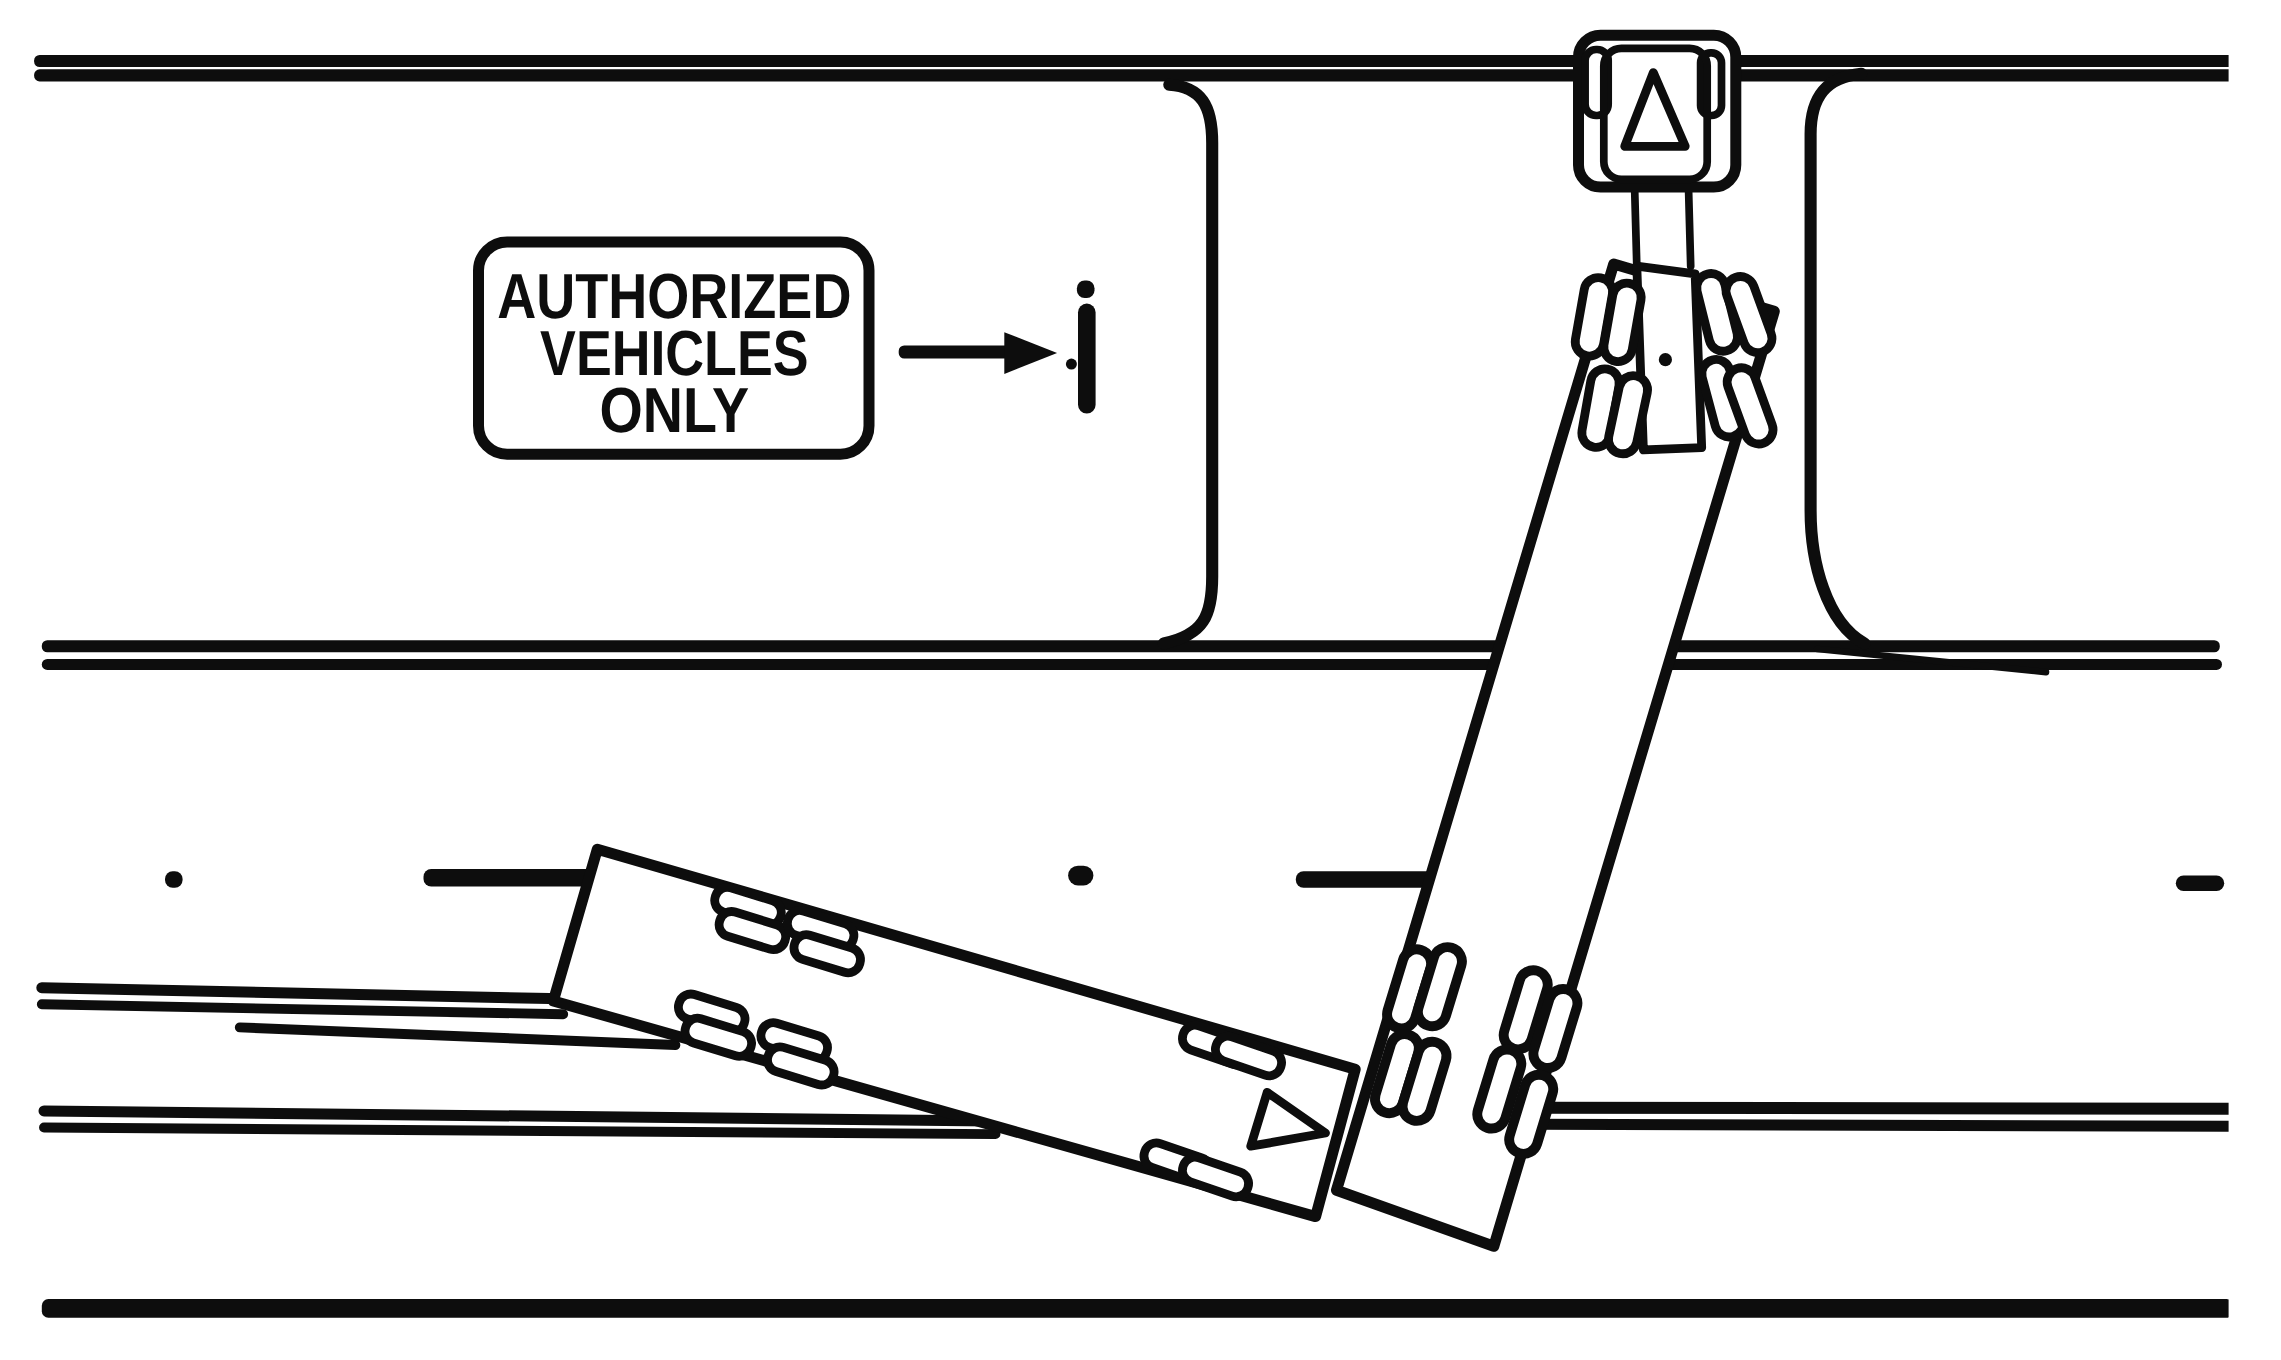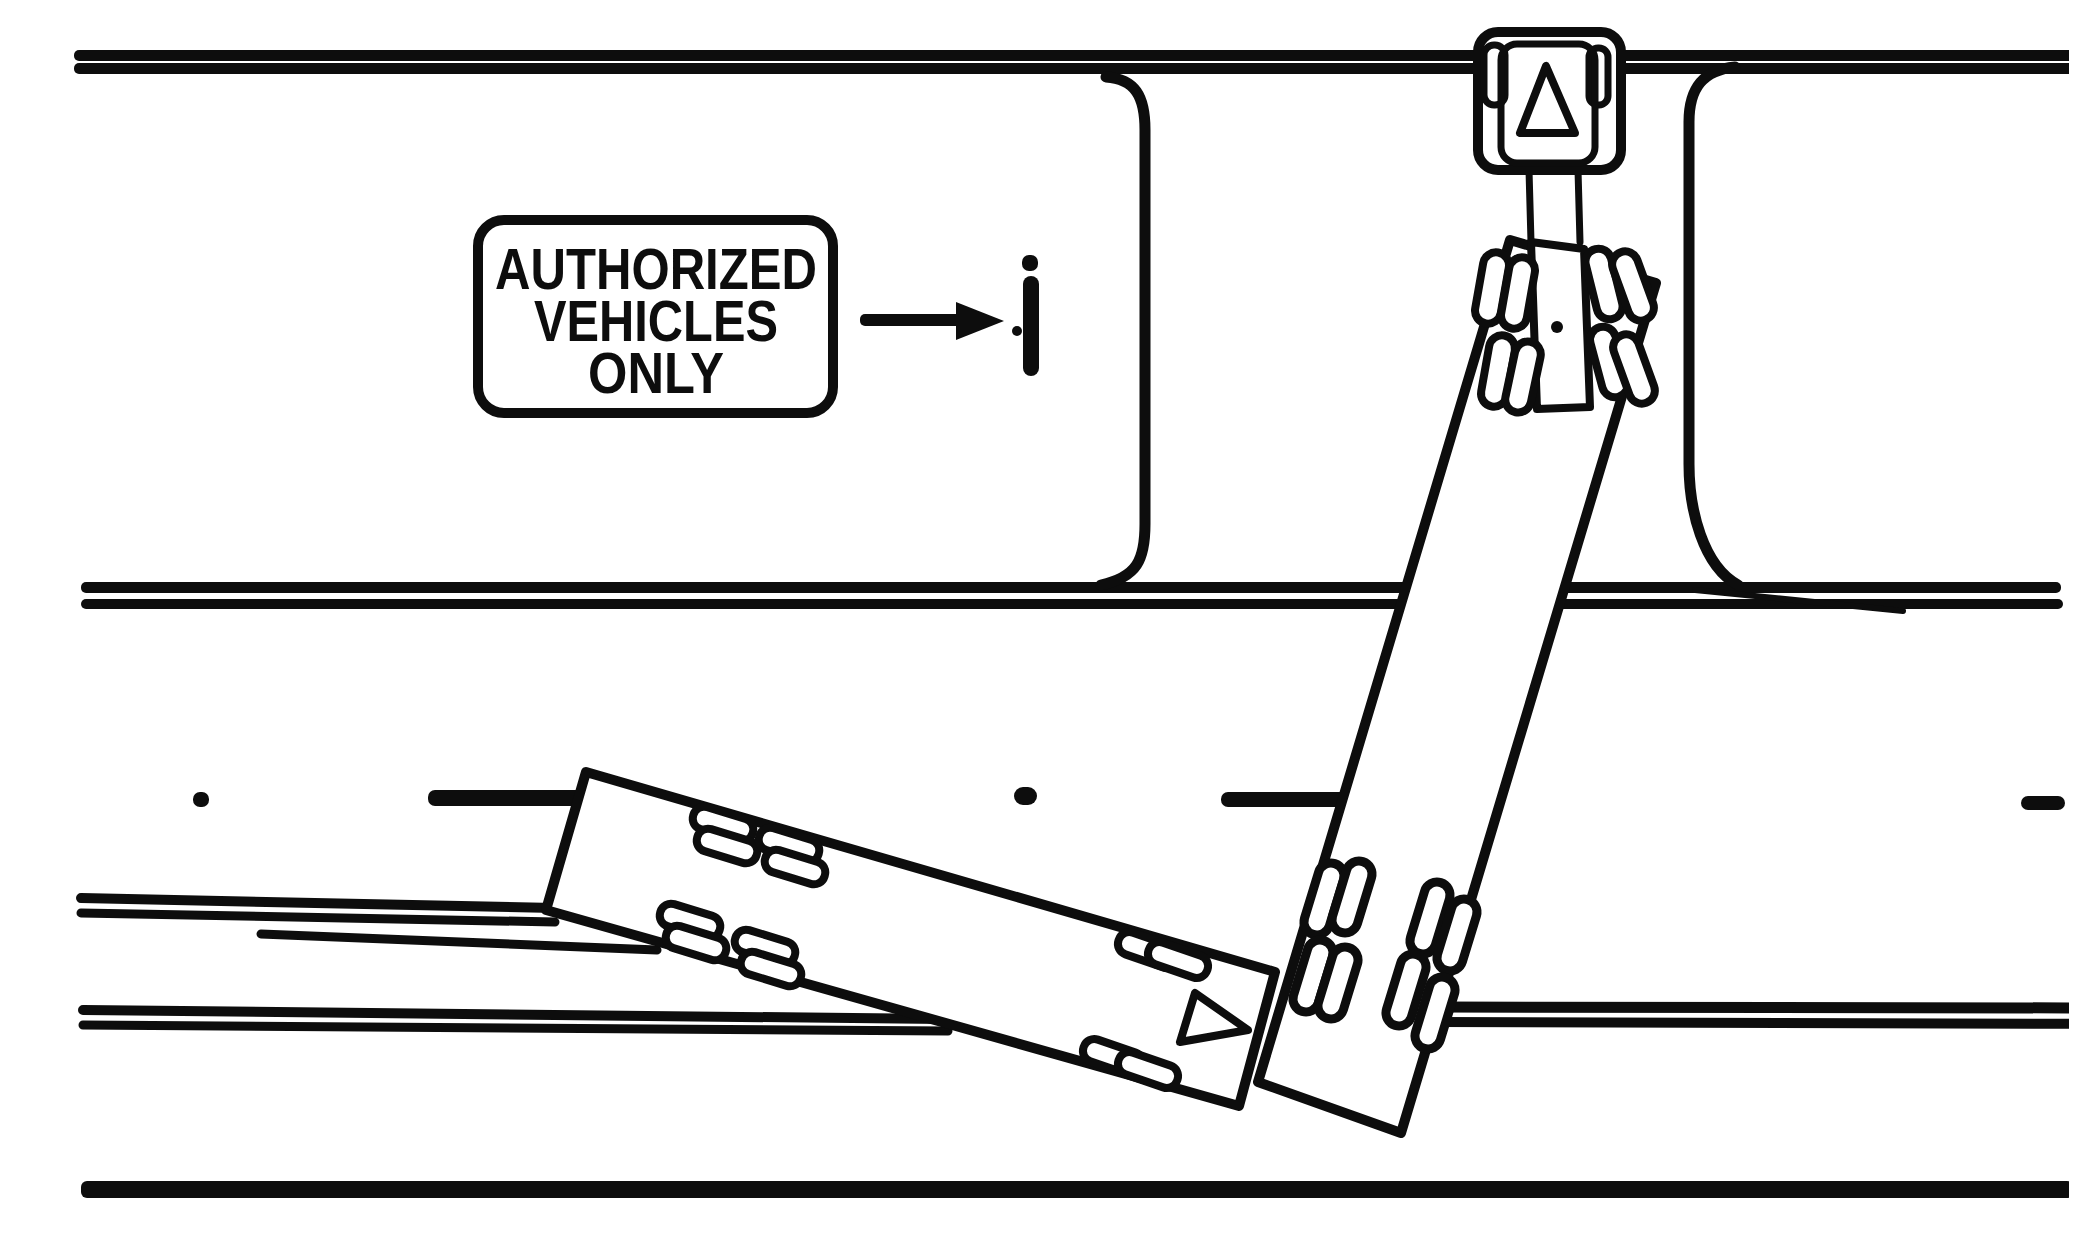--- a/index.html
+++ b/index.html
@@ -1,17 +1,17 @@
 <!DOCTYPE html>
 <html style="--ink: #0d0d0d; --paper: #ffffff;"><head>
 <meta charset="utf-8">
 <style>
   :root { --ink:#0d0d0d; --paper:#ffffff; }
   html,body { margin:0; padding:0; background:var(--paper); }
-  .stage { position:relative; width:2026px; height:1236px; background:var(--paper); overflow:hidden;margin-left:43px; }
+  .stage { position:relative; width:2026px; height:1236px; background:var(--paper); overflow:hidden; }
   svg { display:block; }
   .s  { stroke:var(--ink); fill:none; }
   .sf { stroke:var(--ink); fill:var(--paper); }
   .f  { fill:var(--ink); stroke:none; }
   .rough { stroke-linecap:round; stroke-linejoin:round; }
   .sign-text {
     font-family:"Liberation Sans", sans-serif;
     font-weight:700;
     font-size:58px;
     fill:var(--ink);

